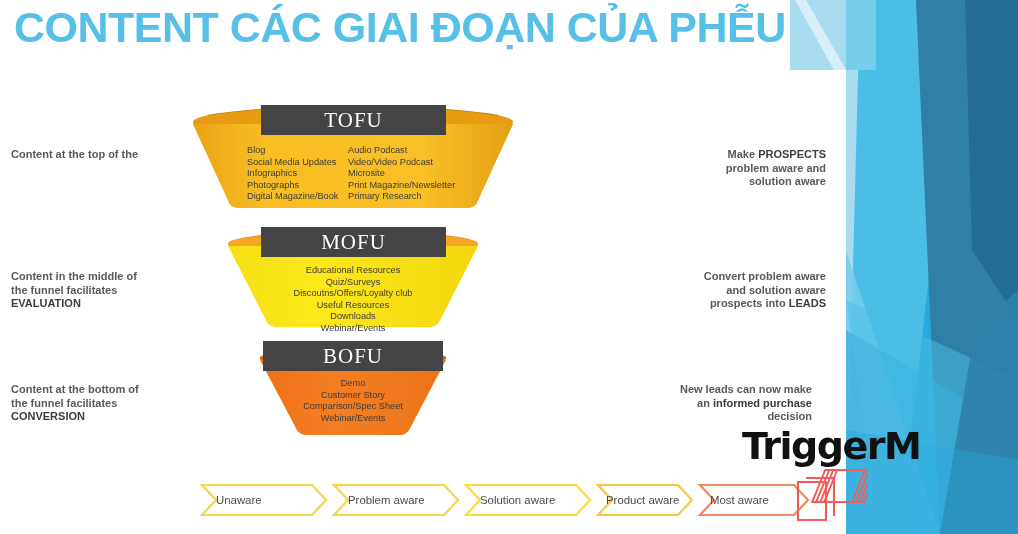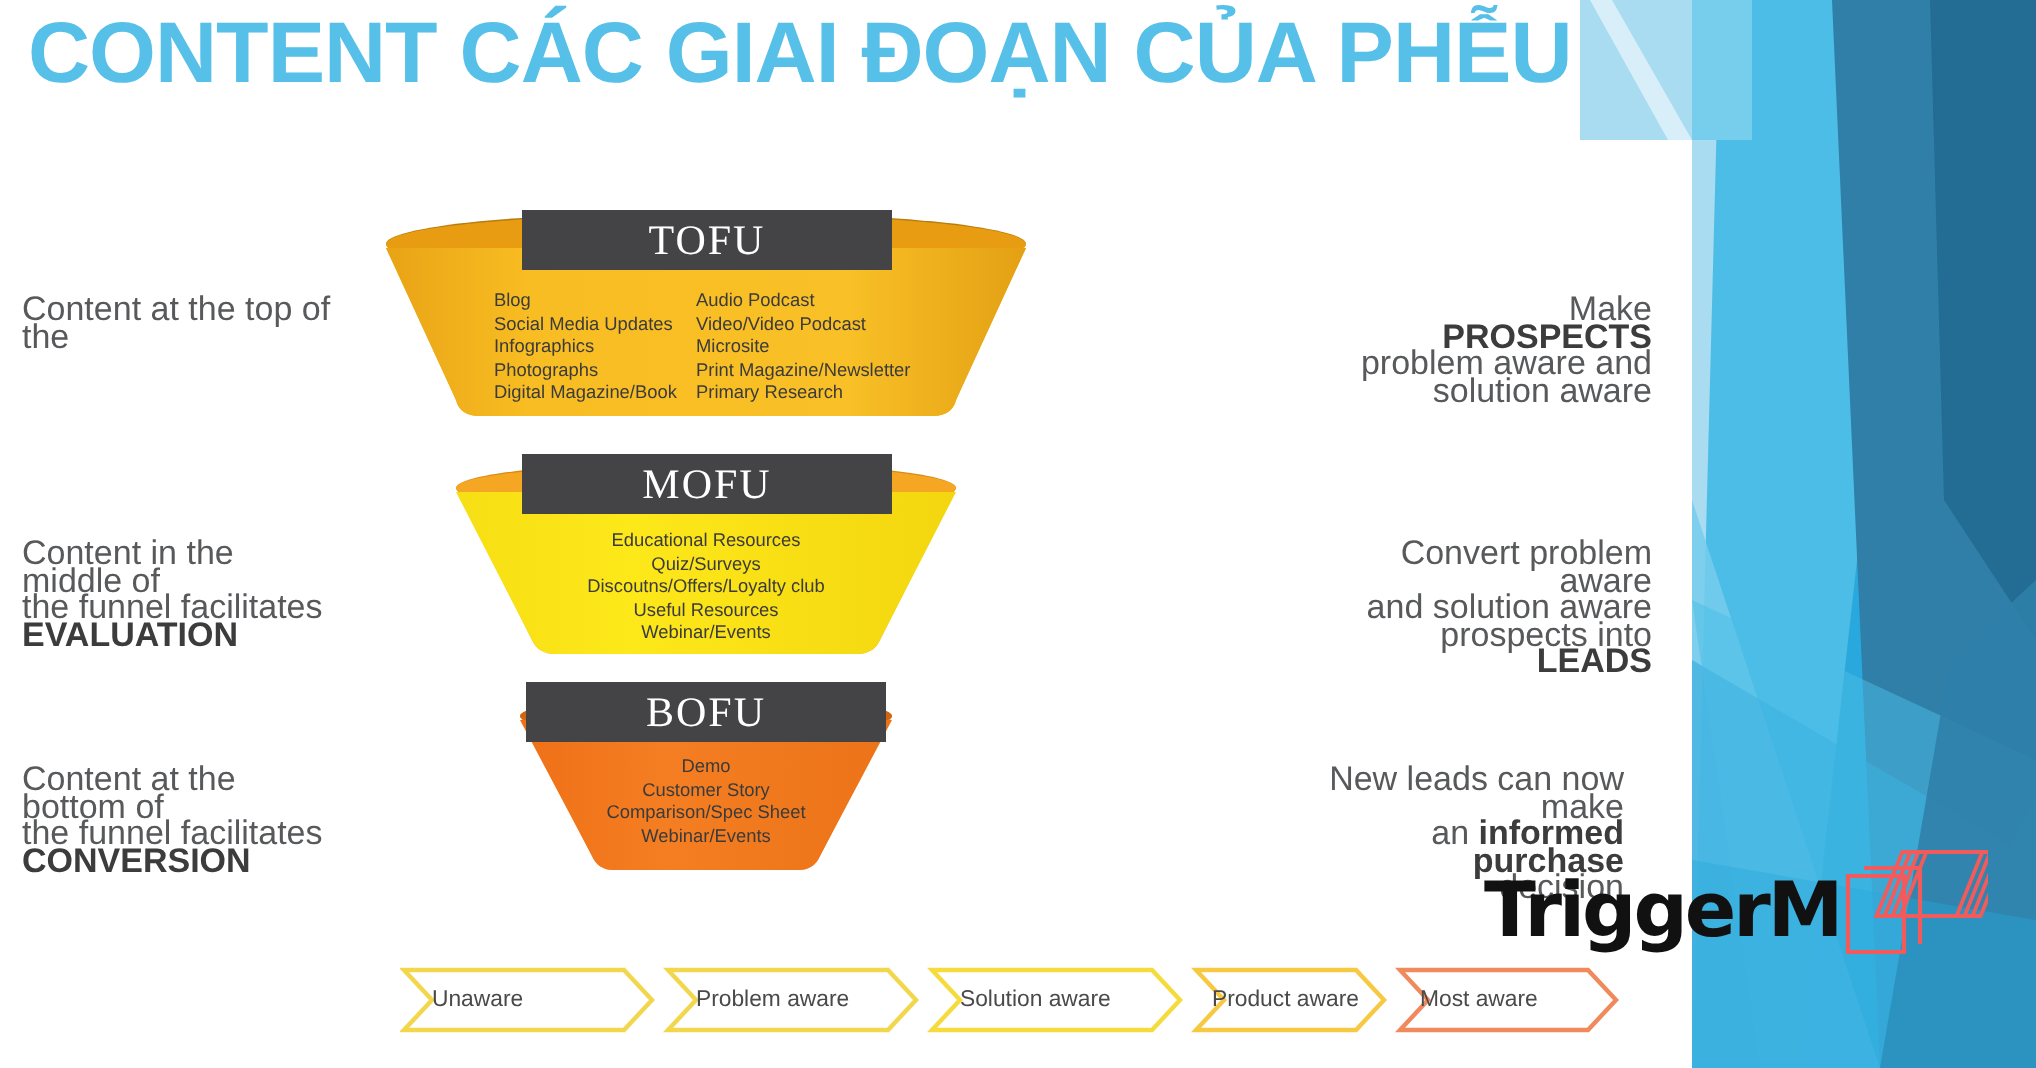--- a/index.html
+++ b/index.html
@@ -70,24 +70,25 @@
     top: 70px;
     width: 846px;
     height: 464px;
     z-index: 4;
   }
 
   .stage { position: absolute; }
 
   .side-text {
     position: absolute;
-    font-size: 17px;
+    font-size: 11px;
     line-height: 13.6px;
     color: #58595b;
     font-family: "Liberation Sans", sans-serif;
+    font-weight: bold;
   }
   .side-text.left  { left: 11px;  width: 160px; text-align: left; }
   .side-text.right { left: 676px; width: 150px; text-align: right; }
   .side-text b { color: #3c3c3c; }
 
   .funnel-svg { position: absolute; left: 0; top: 0; }
 
   .stage-label {
     position: absolute;
     background: #444447;
@@ -133,20 +134,21 @@
   }
 
   
   #logo {
     position: absolute;
     left: 742px;
     top: 424px;
     z-index: 7;
     display: flex;
     align-items: center;
+    flex-direction: column;
   }
   #logo-word {
     font-family: "DejaVu Sans", sans-serif;
     font-weight: bold;
     font-size: 38px;
     letter-spacing: -1.5px;
     color: #111111;
     line-height: 44px;
   }
   #logo-mark { margin-left: 2px; }
@@ -252,20 +254,21 @@
         <path d="M228,24 L478,24 L440,98 Q437,105 428,105 L278,105 Q269,105 266,98 Z" fill="url(#mofuGrad)"></path>
       </svg>
 
       <div class="stage-label" style="left:261px; top:5px; width:185px;">MOFU</div>
 
       <div class="items centered" style="left:223px; top:43px; width:260px;">
         <div>Educational Resources</div>
         <div>Quiz/Surveys</div>
         <div>Discoutns/Offers/Loyalty club</div>
         <div>Useful Resources</div>
+        <div>Downloads</div>
         <div>Webinar/Events</div>
       </div>
 
       <div class="side-text left" style="top:48px;">
         <div>Content in the middle of</div>
         <div>the funnel facilitates</div>
         <div><b>EVALUATION</b></div>
       </div>
 
       <div class="side-text right" style="top:48px;">

